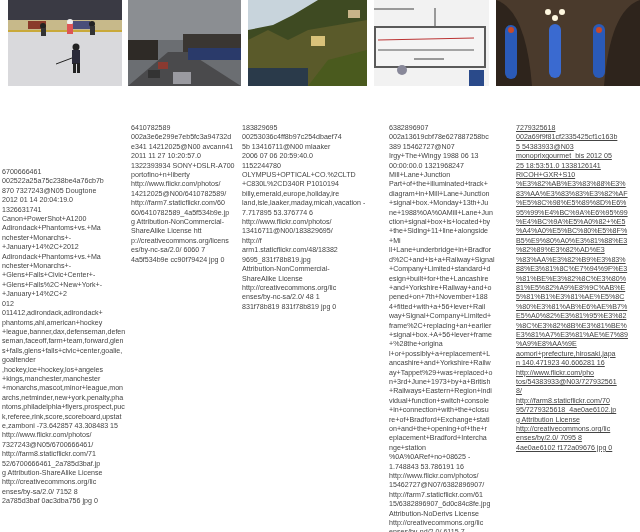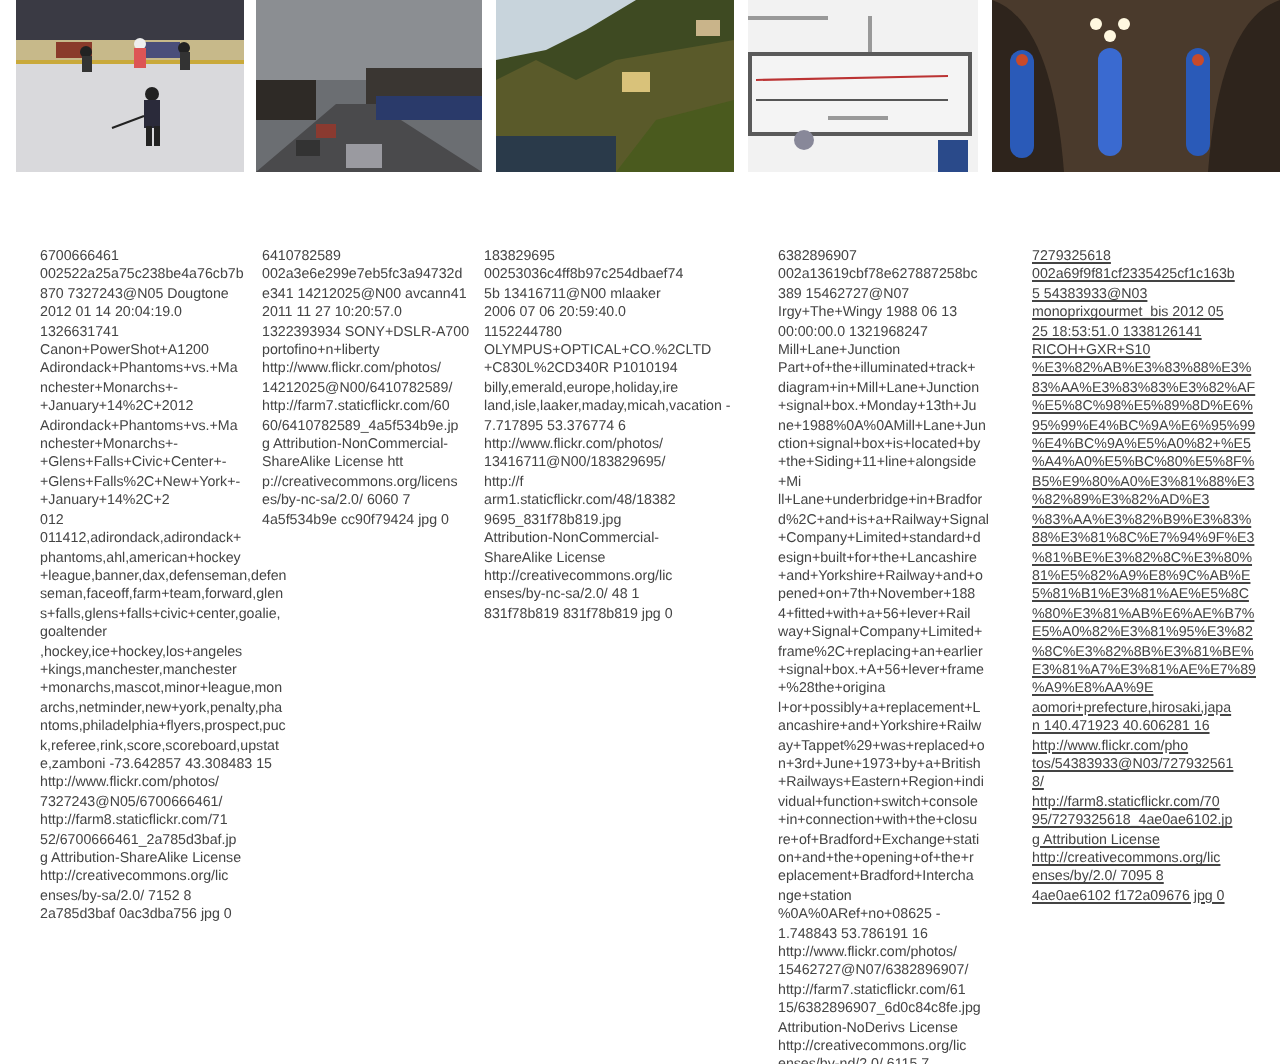--- a/index.html
+++ b/index.html
@@ -79,21 +79,21 @@
     <rect x="53" y="24" width="12" height="54" rx="6" fill="#3a6ad0"></rect>
     <rect x="97" y="24" width="12" height="54" rx="6" fill="#2a5ab8"></rect>
     <circle cx="15" cy="30" r="3" fill="#c84a2a"></circle>
     <circle cx="103" cy="30" r="3" fill="#c84a2a"></circle>
     <circle cx="52" cy="12" r="3" fill="#fff8e0"></circle>
       <circle cx="59" cy="18" r="3" fill="#fff8e0"></circle>
       <circle cx="66" cy="12" r="3" fill="#fff8e0"></circle>
   </svg>
 </div>
 
-<div class="meta" style="left:20px;width:124px;">6700666461
+<div class="meta" style="left:2px;width:124px;margin-top:44px;">6700666461
 002522a25a75c238be4a76cb7b
 870 7327243@N05 Dougtone
 2012 01 14 20:04:19.0
 1326631741
 Canon+PowerShot+A1200
 Adirondack+Phantoms+vs.+Ma
 nchester+Monarchs+-
 +January+14%2C+2012
 Adirondack+Phantoms+vs.+Ma
 nchester+Monarchs+-

